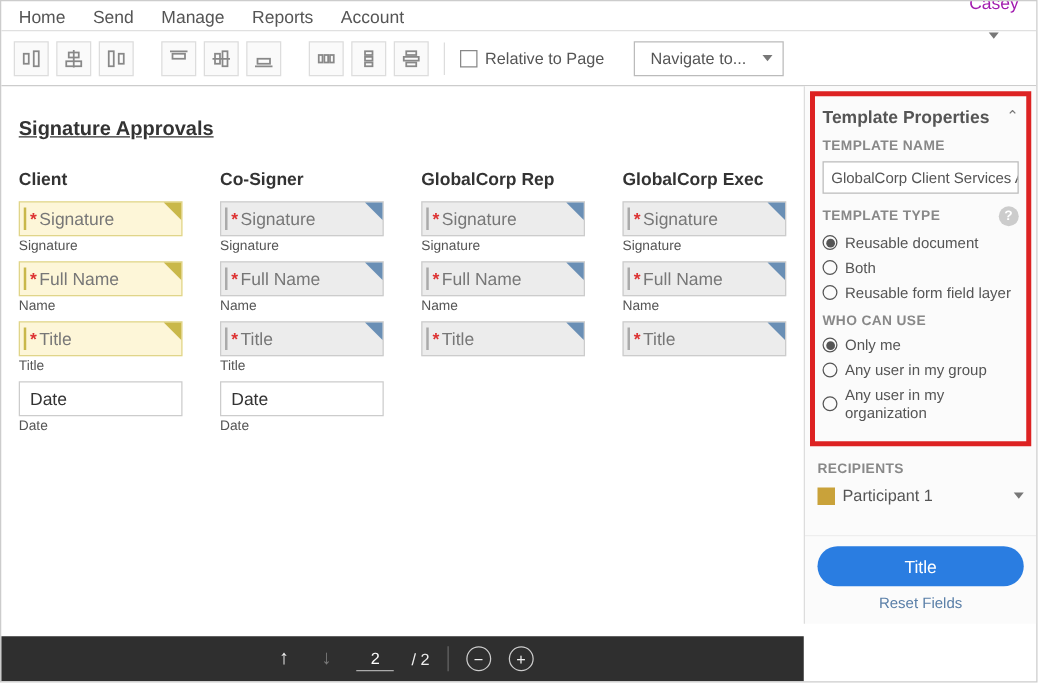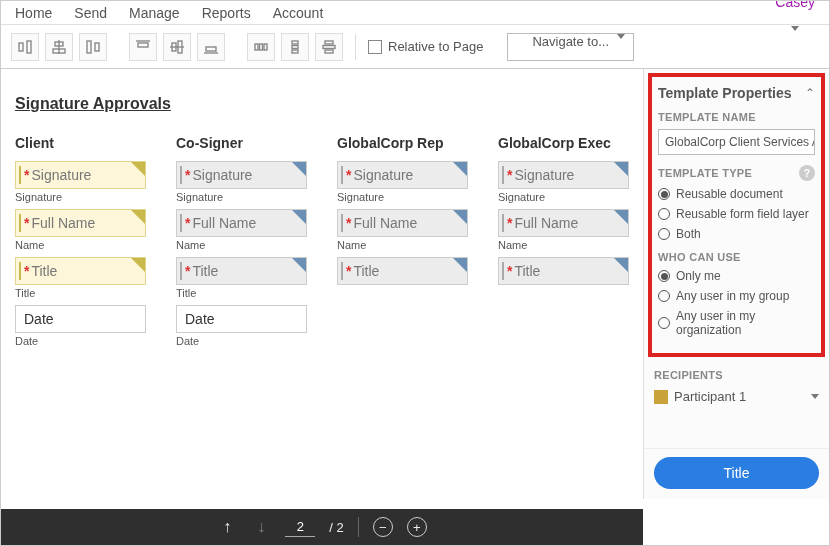--- a/index.html
+++ b/index.html
@@ -12,21 +12,21 @@
 .user-menu { color: #a21caf; font-size: 14px; cursor: pointer; display: flex; align-items: center; gap: 16px; flex-direction: column; }
 .chevron-down { width: 0; height: 0; border-left: 4px solid transparent; border-right: 4px solid transparent; border-top: 5px solid #777; display: inline-block; }
 
 
 .toolbar { display: flex; align-items: center; height: 44px; padding: 0 10px; border-bottom: 1px solid #ccc; gap: 6px; }
 .tool-btn { width: 28px; height: 28px; border: 1px solid #ddd; background: #fafafa; display: flex; align-items: center; justify-content: center; cursor: pointer; color: #888; font-size: 14px; }
 .tool-group-gap { width: 10px; }
 .tool-sep { width: 1px; height: 26px; background: #ddd; margin: 0 6px; }
 .relative-page { display: flex; align-items: center; gap: 6px; color: #555; font-size: 13px; cursor: pointer; }
 .checkbox-box { width: 14px; height: 14px; border: 1px solid #888; background: #fff; }
-.nav-select { height: 28px; border: 1px solid #bbb; background: #fff; padding: 0 24px 0 24px; margin-left: 18px; font-size: 13px; color: #555; display: flex; align-items: flex-start; cursor: pointer; position: relative; min-width: 120px; }
+.nav-select { height: 28px; border: 1px solid #bbb; background: #fff; padding: 0 24px 0 12px; margin-left: 18px; font-size: 13px; color: #555; display: flex; align-items: center; cursor: pointer; position: relative; min-width: 120px; }
 .nav-select .chev { position: absolute; right: 8px; }
 
 
 .main { display: flex; height: calc(100% - 34px - 44px - 36px); }
 .doc-area { flex: 1; padding: 10px 14px 0 14px; overflow: hidden; position: relative; }
 .side-panel { width: 186px; border-left: 1px solid #ddd; background: #fbfbfb; position: relative; overflow-y: auto; }
 
 .doc-title { font-size: 16px; font-weight: bold; text-decoration: underline; margin-bottom: 16px; margin-top: 16px; }
 .sections { display: flex; gap: 30px; }
 .section-col { flex: 1; }
@@ -314,25 +314,25 @@
         <span>TEMPLATE TYPE</span>
         <span class="help-icon">?</span>
       </div>
       <div id="type-options">
           <div class="radio-row">
             <span class="radio filled"></span>
             <span>Reusable document</span>
           </div>
           <div class="radio-row">
             <span class="radio"></span>
+            <span>Both</span>
+          </div>
+          <div class="radio-row">
+            <span class="radio"></span>
             <span>Reusable form field layer</span>
-          </div>
-          <div class="radio-row">
-            <span class="radio"></span>
-            <span>Both</span>
           </div>
         </div>
 
       <div class="panel-subhead">WHO CAN USE</div>
       <div id="who-options">
           <div class="radio-row">
             <span class="radio filled"></span>
             <span>Only me</span>
           </div>
           <div class="radio-row">
@@ -348,20 +348,21 @@
 
     <div class="recipients-head">RECIPIENTS</div>
     <div class="participant-row">
       <span class="swatch"></span>
       <span>Participant 1</span>
       <span class="chev chevron-down"></span>
     </div>
 
     <div class="panel-footer">
       <button class="save-btn">Title</button>
+      <div class="reset-link">Reset Fields</div>
     </div>
   </div>
 </div>
 
 <div class="bottombar">
   <span class="bb-icon">↑</span>
   <span class="bb-icon disabled">↓</span>
   <input class="bb-page-input" value="2" style="">
   <span class="bb-total">/ 2</span>
   <span class="bb-sep"></span>

